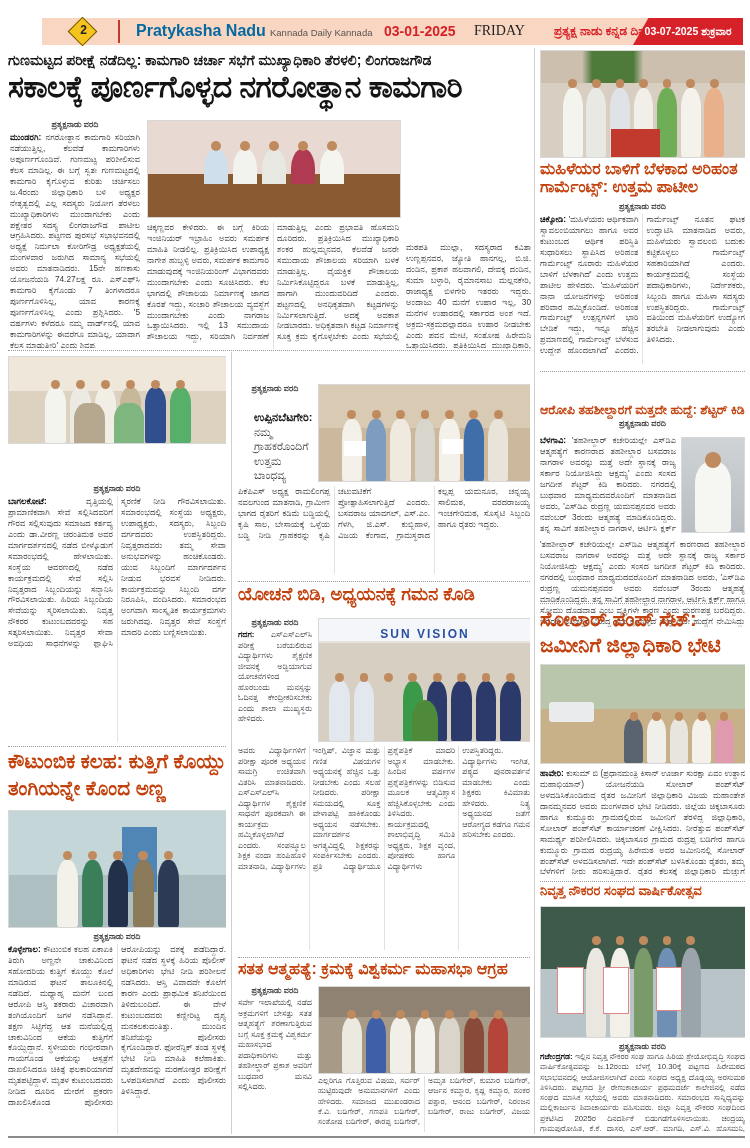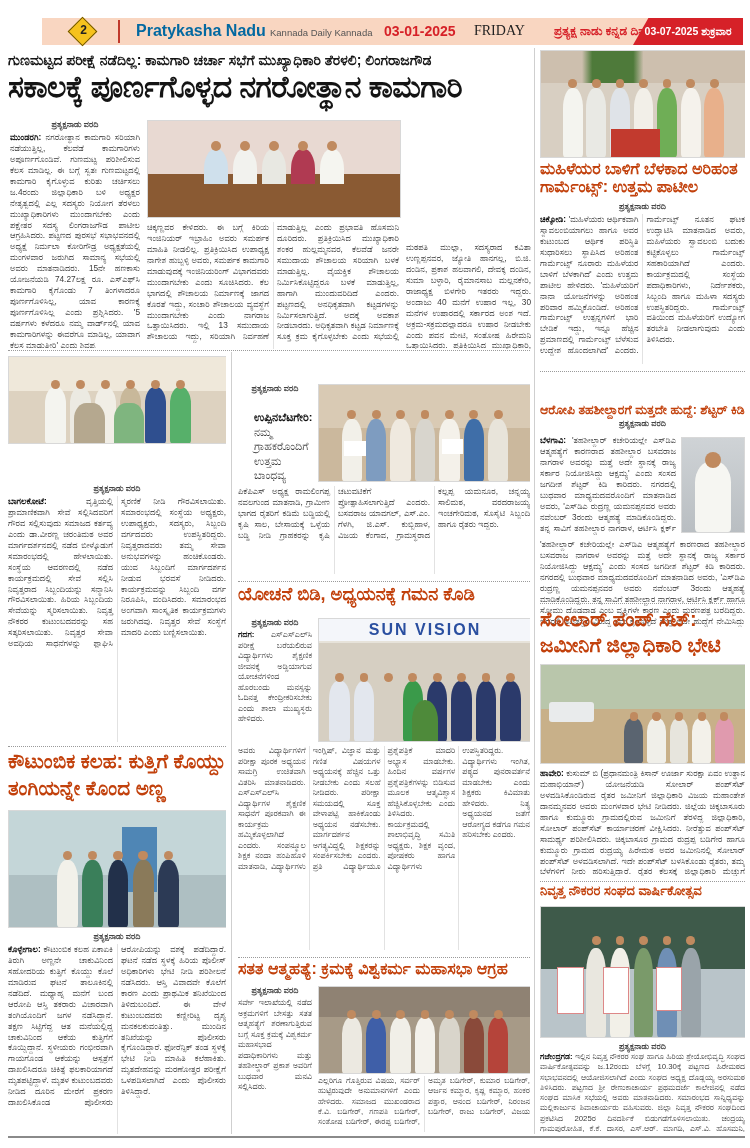--- a/index.html
+++ b/index.html
@@ -34,21 +34,21 @@
   .cols4{column-count:4;column-gap:7px;column-rule:1px solid #e2e2e2;}
   .abs{position:absolute;overflow:hidden;}
   
   .ph{position:absolute;overflow:hidden;background:linear-gradient(#d8cdbd,#bfae97);border:1px solid #d8d8d8;}
   .ph .row{position:absolute;left:2%;right:2%;bottom:0;height:74%;display:flex;align-items:flex-end;
            justify-content:center;gap:2%;}
   .ps{flex:0 0 10%;height:88%;border-radius:45% 45% 8% 8%/30% 30% 6% 6%;position:relative;}
   .ps:before{content:"";position:absolute;top:-13%;left:28%;width:44%;padding-top:44%;border-radius:50%;background:#c08a5f;}
   .strip{position:absolute;left:0;right:0;}
   .banner{position:absolute;top:0;left:0;right:0;height:18%;background:#f4f6fa;display:flex;
-          align-items:center;justify-content:center;font-weight:bold;color:#2a4fa0;font-size:16px;letter-spacing:2px;}
+          align-items:flex-end;justify-content:center;font-weight:bold;color:#2a4fa0;font-size:12px;letter-spacing:2px;}
   .quote{position:absolute;border:1px solid #8c8c8c;padding:5px 6px;font-size:7.9px;line-height:1.35;
          text-align:justify;color:#222;background:#fff;}
   .quote .attr{display:block;text-align:right;font-weight:bold;margin-top:3px;}
   
   .vrule{position:absolute;width:1px;background:#cfcfcf;}
   .hrule{position:absolute;height:0;border-top:1px dotted #9a9a9a;}
   .botrule{position:absolute;left:8px;right:5px;top:1136px;height:2px;background:#8a8a8a;}
 </style>
 </head>
 <body>

